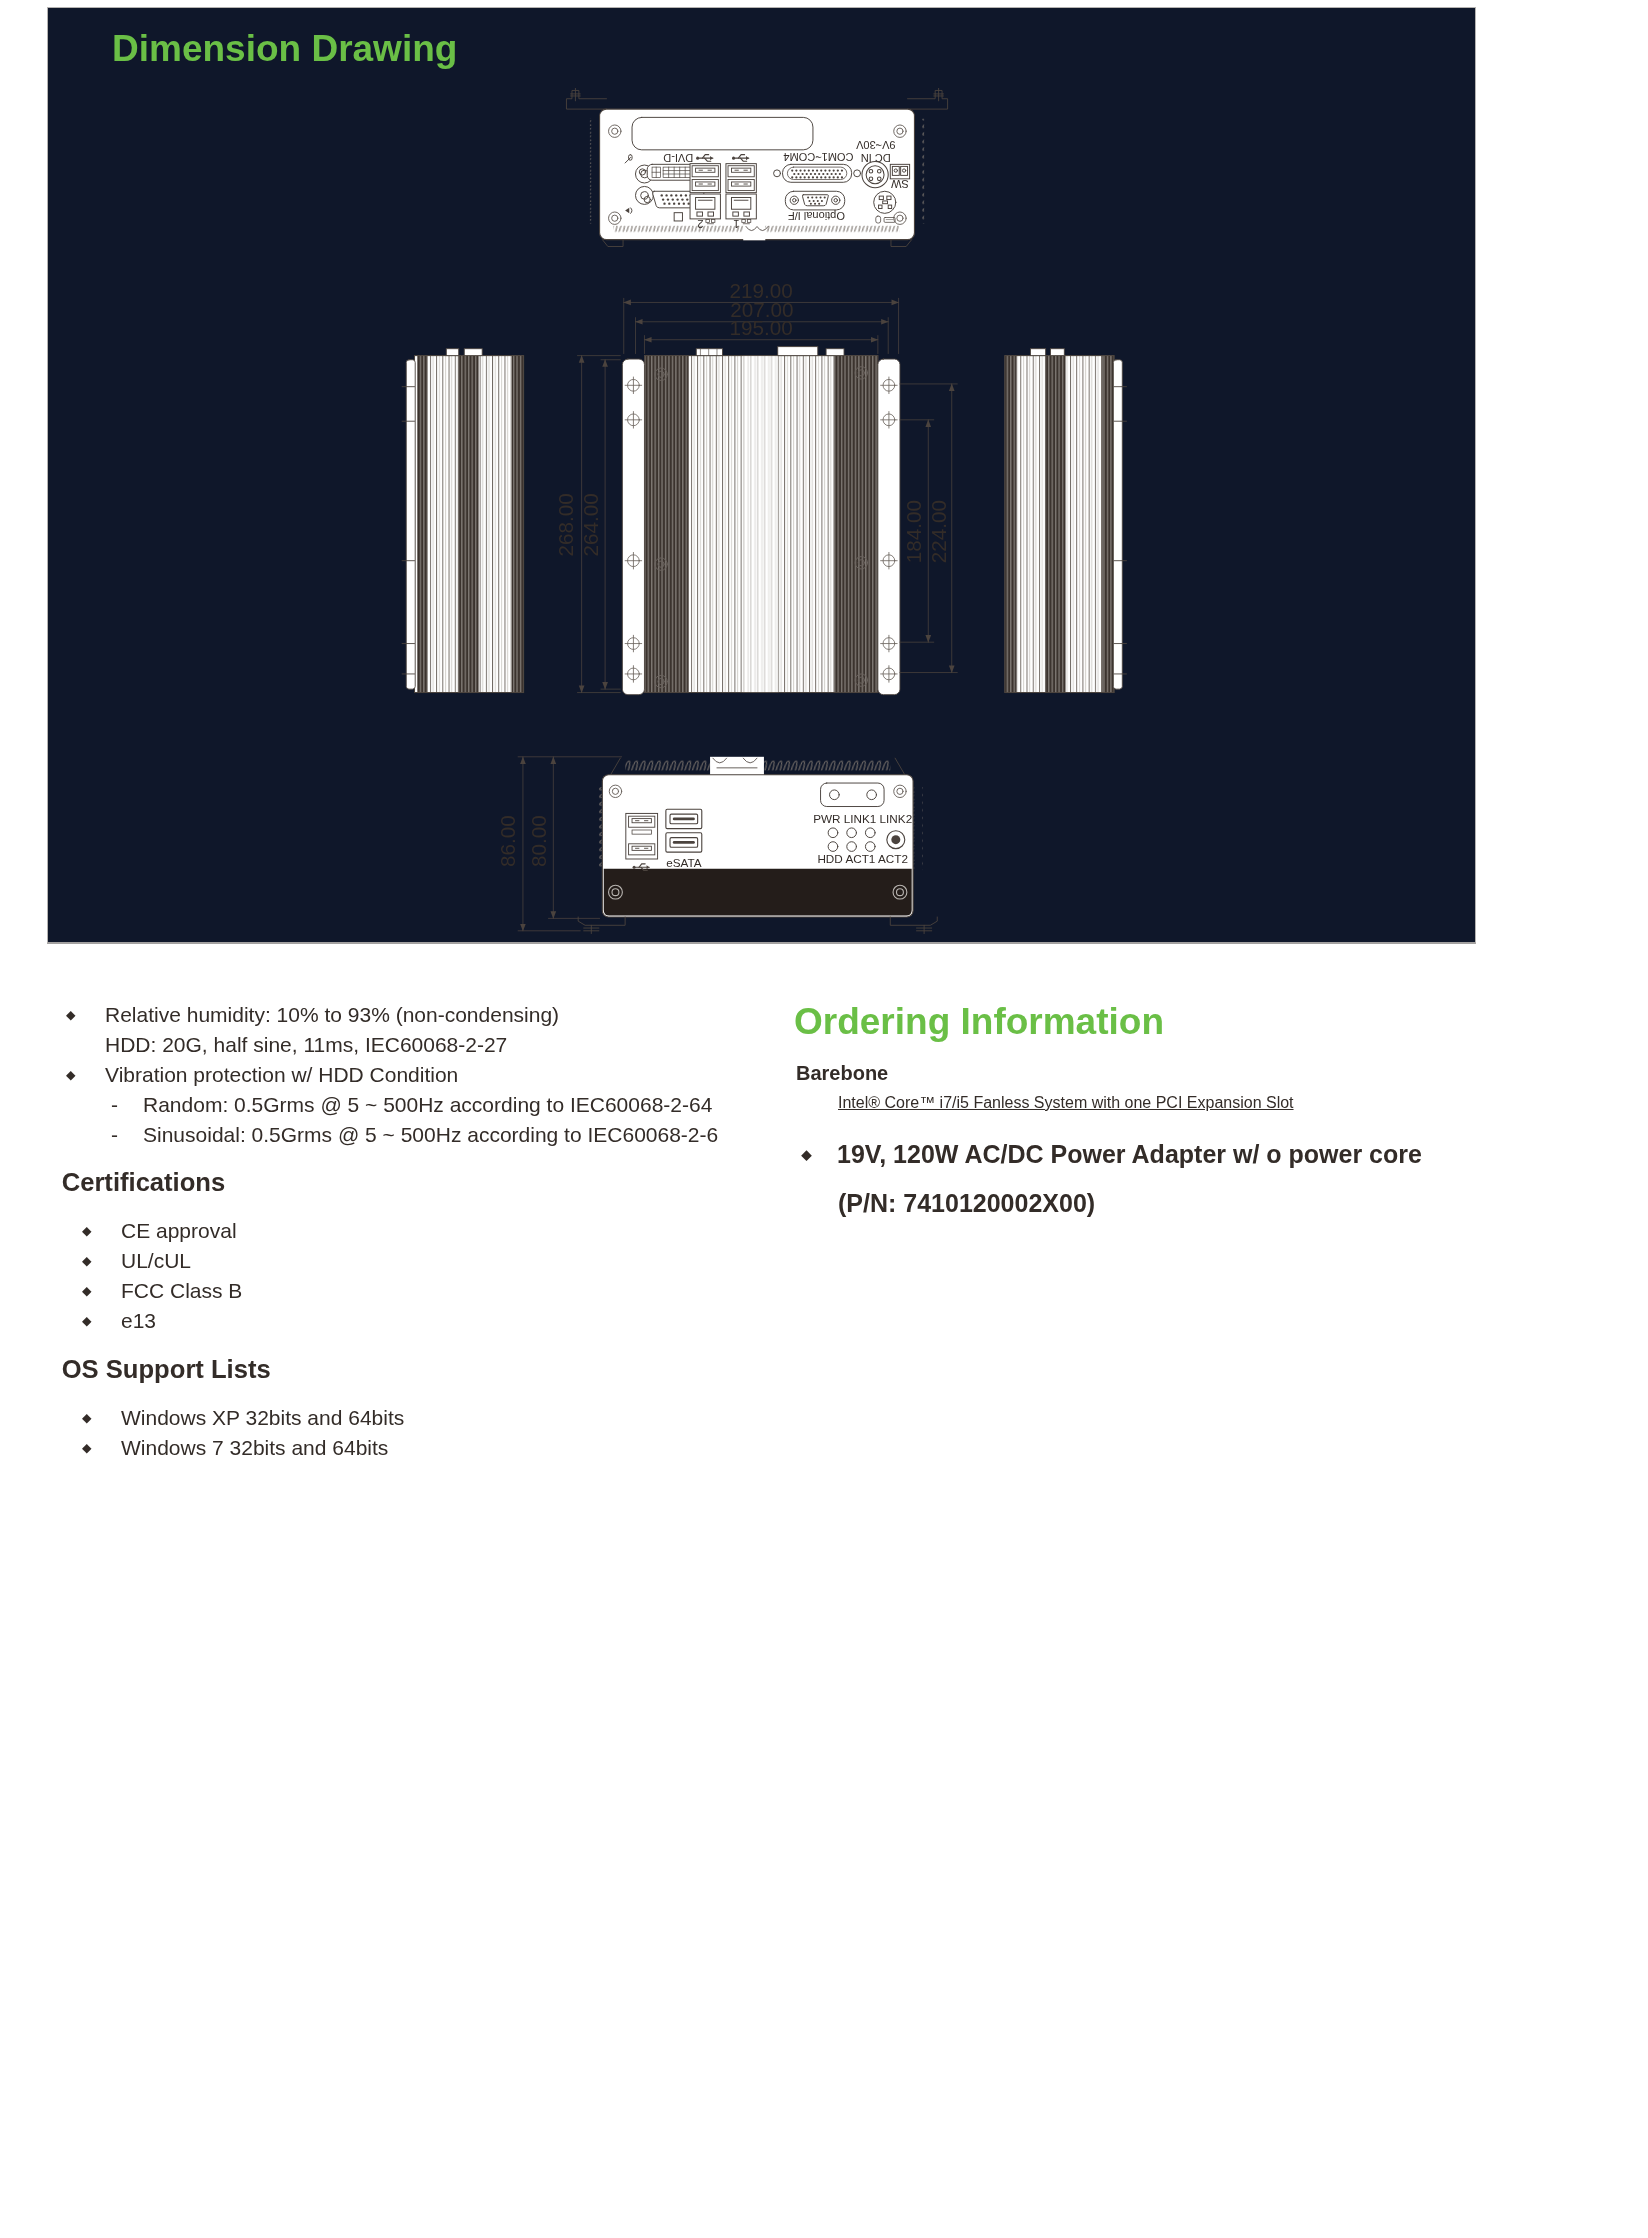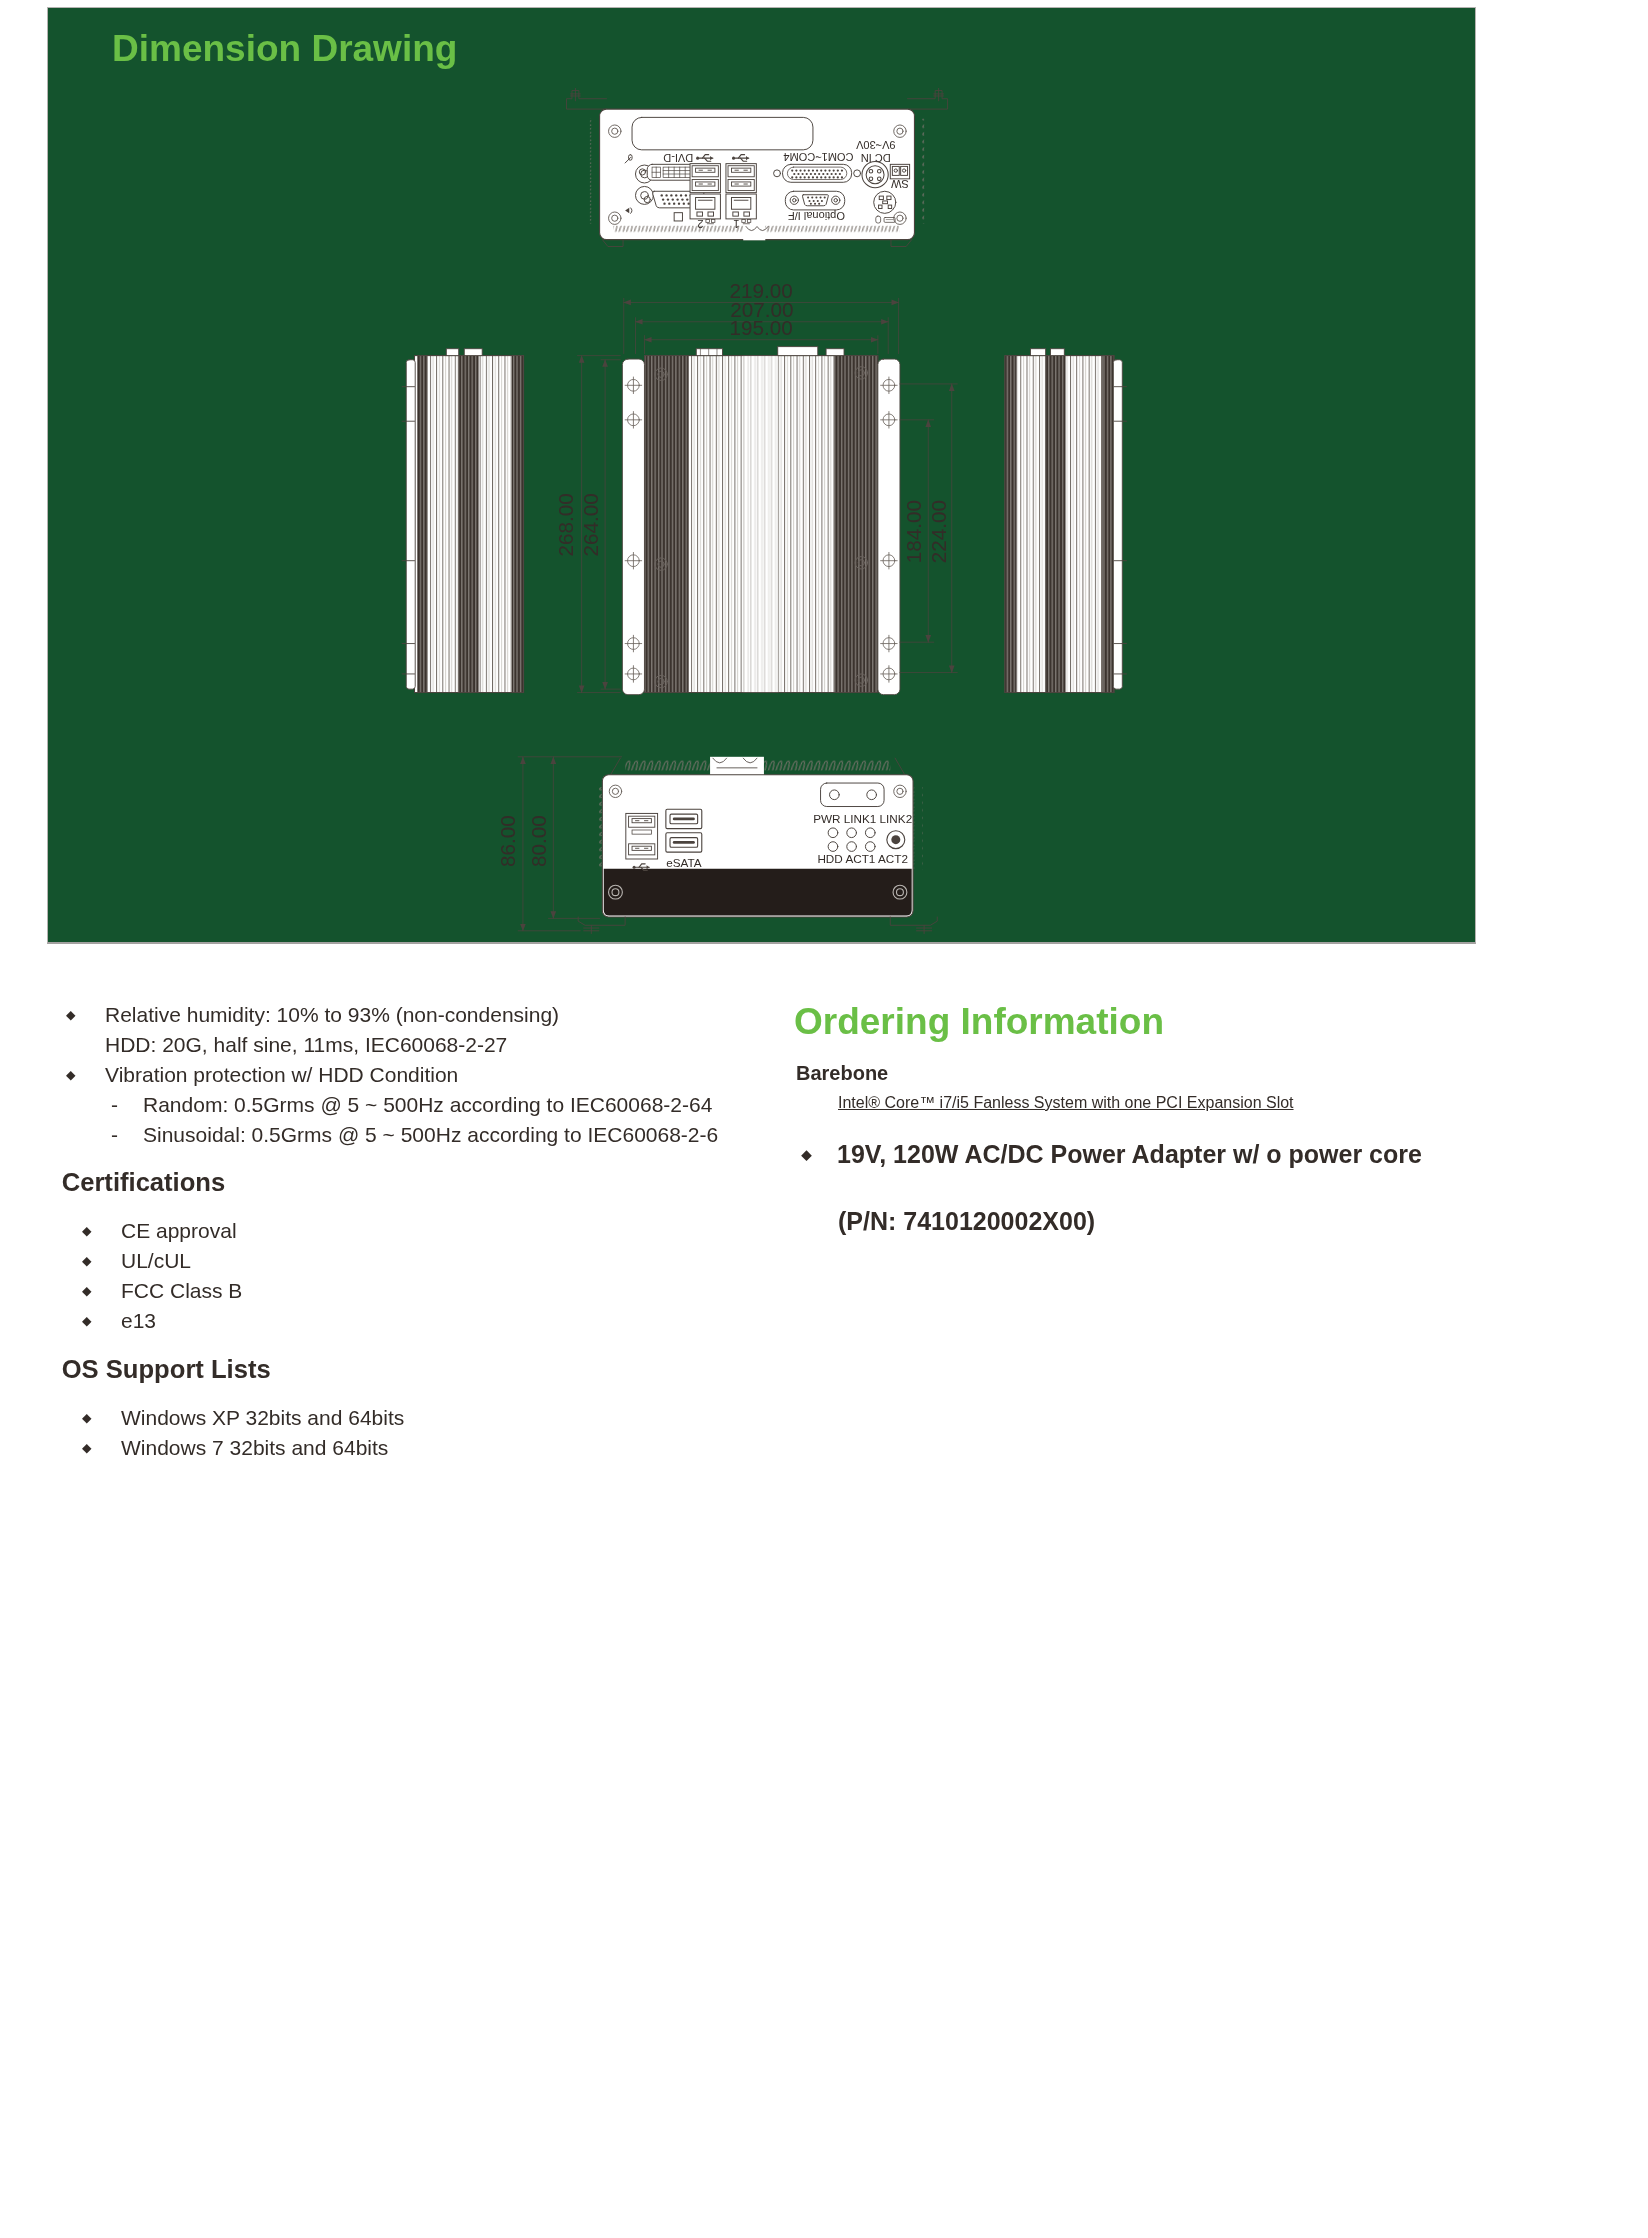--- a/index.html
+++ b/index.html
@@ -3,21 +3,21 @@
 <meta charset="utf-8">
 <style>
   html,body{margin:0;padding:0;}
   body{
     width:1648px;height:2239px;position:relative;background:#ffffff;
     font-family:"Liberation Sans", sans-serif;color:#332c28;
   }
   
   .drawing-box{
     position:absolute;left:47px;top:7px;width:1429px;height:937px;
-    background:#14532d;border:1.4px solid #b5b3b1;border-bottom:2.1px solid #a3a1a0;
+    background:#0f172a;border:1.4px solid #b5b3b1;border-bottom:2.1px solid #a3a1a0;
     box-sizing:border-box;
   }
   .drawing-title{
     position:absolute;left:64px;top:19.3px;margin:0;
     font-size:37px;font-weight:bold;color:#6abf46;line-height:43px;
   }
   svg.drw{position:absolute;left:0;top:0;}
 
   
   .left-col{position:absolute;left:52px;top:1000px;width:718px;font-size:21px;line-height:30px;}
@@ -27,21 +27,21 @@
   .row.r-d::before{content:"-";position:absolute;left:59px;top:0;}
   h2.sec{font-size:25.6px;font-weight:bold;line-height:35px;margin:15px 0 0 9.7px;}
   .sec-list{margin:16px;}
 
   .right-col{position:absolute;left:794px;top:1000px;width:767px;}
   .ord-title{margin:0;font-size:37px;font-weight:bold;color:#6abf46;line-height:43px;}
   .barebone{margin:15px 0 0 2px;font-size:20px;font-weight:bold;line-height:30px;}
   .ord-item{position:relative;padding-left:43px;font-size:25px;font-weight:bold;line-height:32px;margin-top:21px;}
   .ord-item::before{content:"\25C6";position:absolute;left:7.6px;top:1.4px;font-size:13px;}
   .ord-sub{padding-left:44px;font-size:16px;font-weight:normal;line-height:29px;text-decoration:underline;}
-  .ord-pn{padding-left:44px;font-size:25px;font-weight:bold;line-height:32px;margin-top:35px;}
+  .ord-pn{padding-left:44px;font-size:25px;font-weight:bold;line-height:32px;margin-top:17px;}
 </style>
 </head>
 <body>
 
 <section class="drawing-box">
   <h1 class="drawing-title">Dimension Drawing</h1>
 </section>
 
 <svg class="drw" width="1648" height="946" viewBox="0 0 2386 1370" font-family="Liberation Sans, sans-serif" fill="none" stroke-linecap="round">
   <defs>

